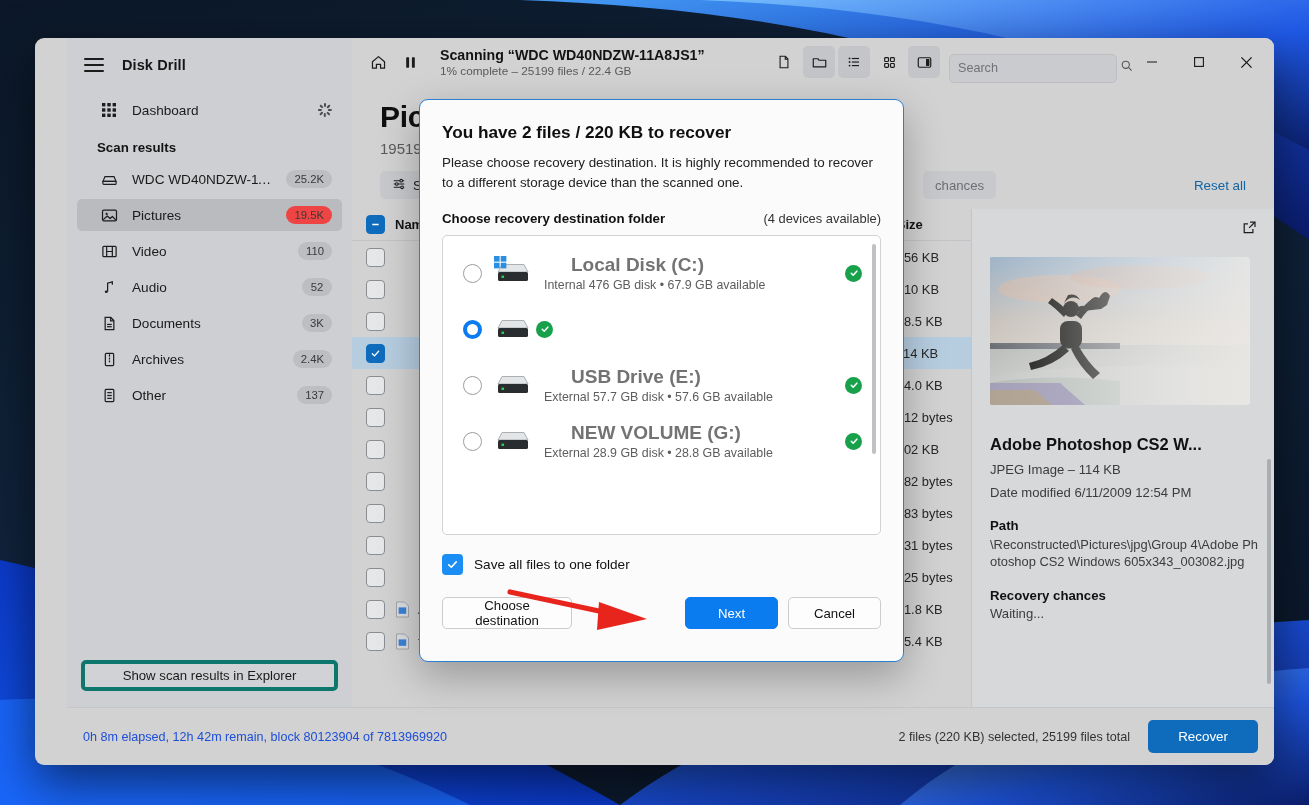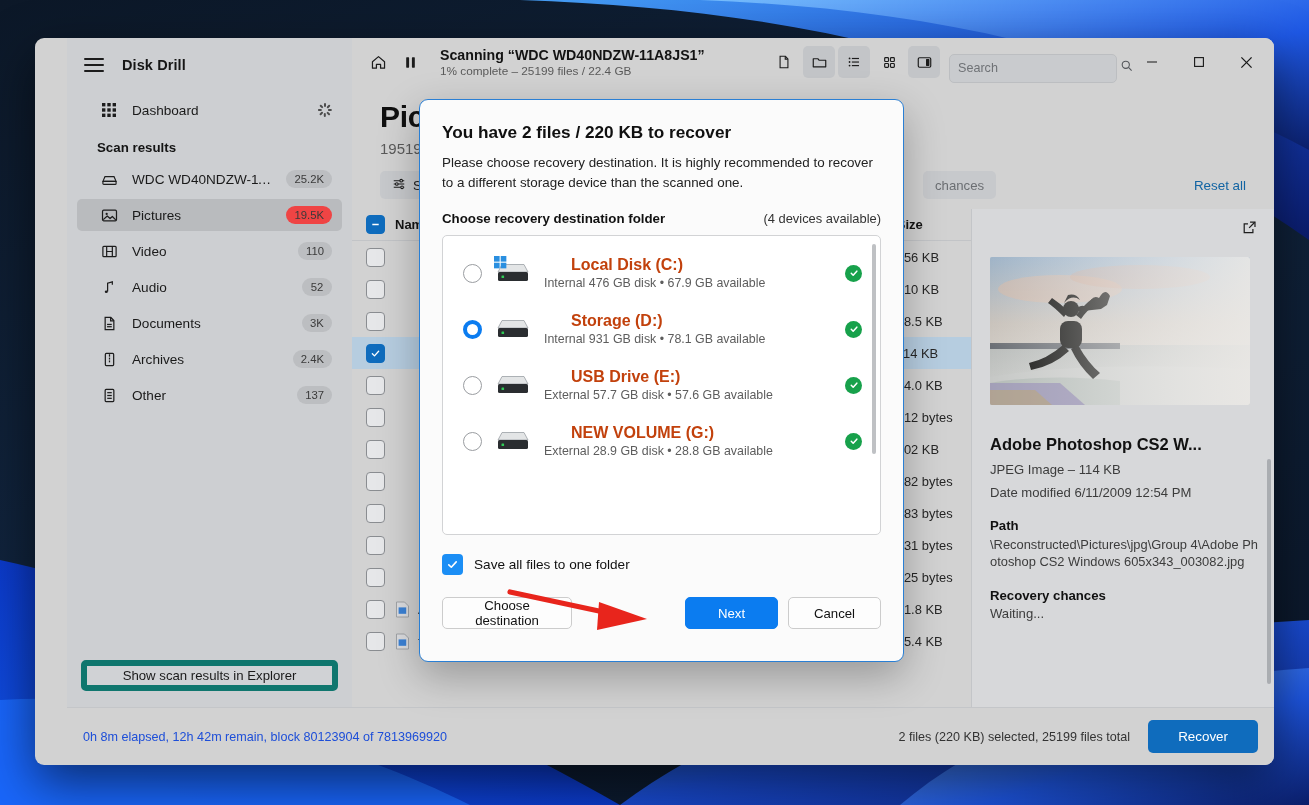--- a/index.html
+++ b/index.html
@@ -40,21 +40,21 @@
     background:#bcbec1; color:#3a3a3a; font-size:11.3px; border-radius:11px;
     padding:2px 8px; min-width:30px; text-align:center; line-height:14px;
   }
   .nav-row.selected .nav-badge { background:#ef4444; }
   .section-title { font-size:13.3px; font-weight:700; color:#141414; padding:10px 0 8px 20px; }
   .spinner { width:14px; height:14px; position:relative; }
   .spinner i { position:absolute; left:6px; top:0; width:1.8px; height:4.4px; background:#4c4c4c; border-radius:1px;
      transform-origin:0.9px 7px; }
   .sidebar-footer { margin-top:auto; padding:10px 14px 16px 14px; }
   .explorer-btn {
-    width:100%; height:31px; background:#d0d2d5; border:6px solid #0f766e; border-radius:5px;
+    width:100%; height:31px; background:#d0d2d5; border:4px solid #0f766e; border-radius:5px;
     font-size:13.2px; color:#1a1a1a; font-family:inherit; cursor:pointer;
   }
   
   #main { flex:1; display:flex; flex-direction:column; background:#d2d2d2; min-width:0; }
   #topbar { height:48px; display:flex; align-items:center; padding:0 4px 0 10px; gap:0; }
   .tb-btn {
     width:32px; height:32px; border-radius:5px; display:flex; align-items:center; justify-content:center;
     color:#1c1c1c; cursor:pointer; flex:0 0 auto;
   }
   .tb-btn.active { background:#c3c5c8; }
@@ -153,21 +153,21 @@
   .dev {
     display:flex; align-items:center; height:56px; padding:0 18px 0 20px; gap:0;
   }
   .radio {
     width:19px; height:19px; border-radius:50%; border:1.4px solid #9a9da1; background:#fff;
     flex:0 0 19px; cursor:pointer;
   }
   .radio.on { border:4.5px solid #0b7cf0; background:#fff; }
   .dev-ico { width:46px; flex:0 0 46px; display:flex; align-items:center; justify-content:center; margin-left:8px; position:relative;}
   .dev-txt { flex:1; min-width:0; margin-left:8px; }
-  .dev-name { font-size:16px; font-weight:700; color:#c2410c;padding-left:27px; }
+  .dev-name { font-size:19px; font-weight:700; color:#737373;padding-left:27px; }
   .dev-meta { font-size:12.4px; color:#5d5d5d; margin-top:2px; }
   .ok-badge { width:17px; height:17px; border-radius:50%; background:#17a14b; display:flex; align-items:center; justify-content:center; flex:0 0 17px; }
   .md-check { display:flex; align-items:center; gap:11px; margin-top:19px; }
   .md-check .cbx {
     width:21px; height:21px; border-radius:4px; background:#1b8ef5; display:flex; align-items:center; justify-content:center; cursor:pointer;
   }
   .md-check span { font-size:13.6px; color:#111; }
   .md-actions { display:flex; align-items:center; margin-top:22px; gap:0; }
   .btn {
     height:32px; border-radius:5px; font-size:13.2px; font-family:inherit; cursor:pointer;
@@ -723,24 +723,20 @@
         <div class="dev">
     <div class="radio on"></div>
     <div class="dev-ico">
 
       <svg width="42" height="24" viewBox="0 0 42 24">
         <path d="M6 11 L10 3.5 H32 L36 11 Z" fill="#e3e5e6" stroke="#9aa0a4" stroke-width="0.8"></path>
         <rect x="6" y="11" width="30" height="9" rx="1.6" fill="#2a2d30"></rect>
         <rect x="9.5" y="14.5" width="2.6" height="2.6" rx="0.5" fill="#2ecc55"></rect>
       </svg>
     </div>
-    <div class="dev-txt">
-      <div class="dev-name">Storage (D:)</div>
-      <div class="dev-meta">Internal 931 GB disk • 78.1 GB available</div>
-    </div>
     <div class="ok-badge">
       <svg width="10" height="10" viewBox="0 0 12 12" fill="none" stroke="#fff" stroke-width="1.8" stroke-linecap="round" stroke-linejoin="round">
               <path d="M2.7 6.3 L5 8.6 L9.4 3.8"></path>
             </svg>
     </div>
         </div>
         <div class="dev">
     <div class="radio"></div>
     <div class="dev-ico">
 

